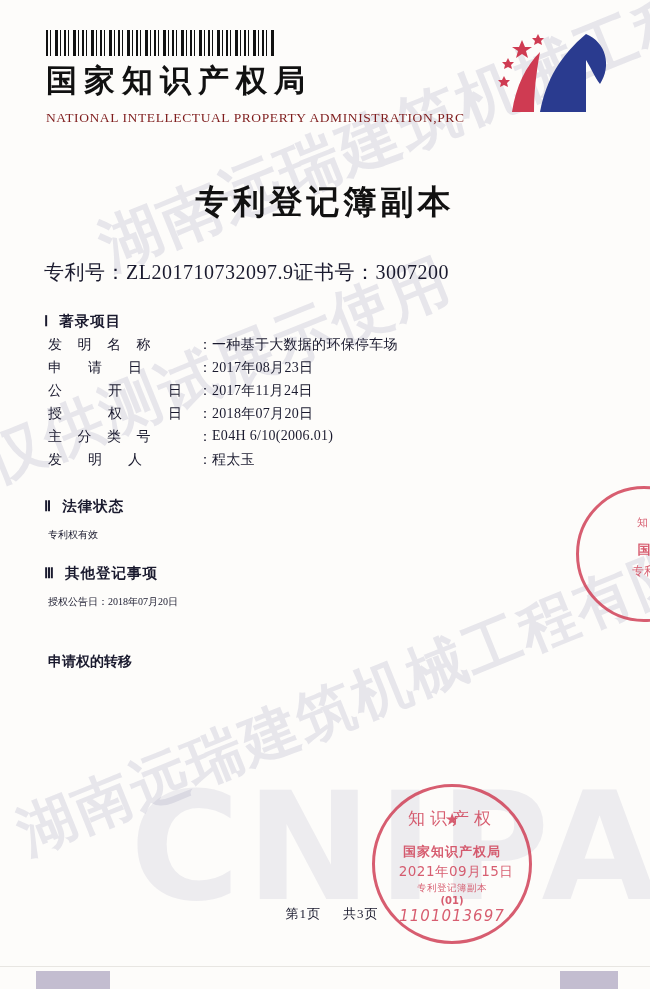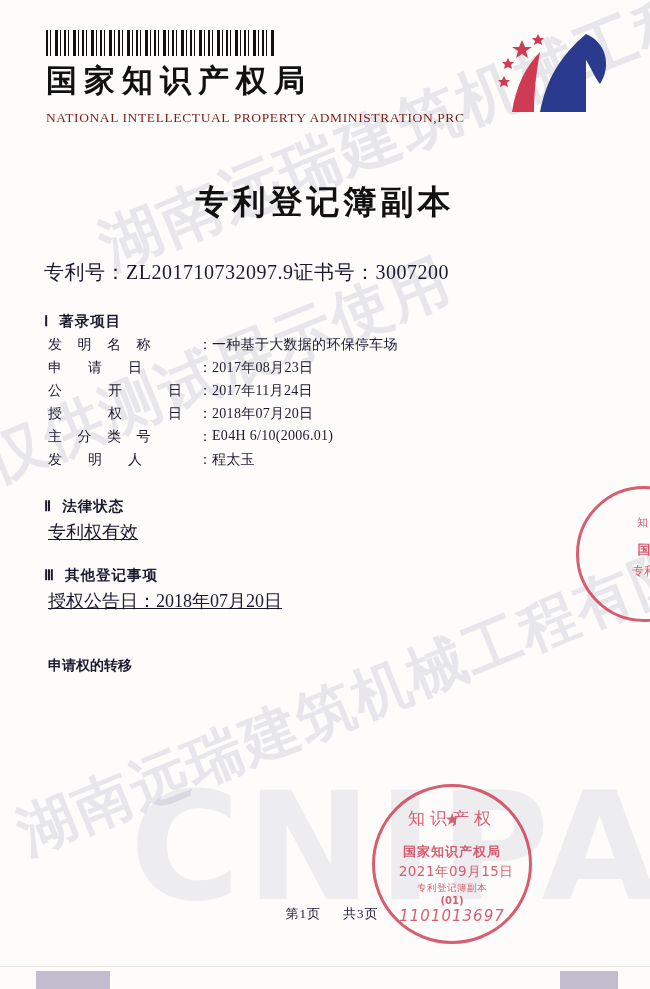--- a/index.html
+++ b/index.html
@@ -176,24 +176,23 @@
 
   .lines {
     margin-top: 18px;
     margin-left: 4px;
     font-size: 14px;
     line-height: 1.85;
   }
   .plain-line { letter-spacing: 0.3px; }
 
   .status-line {
-    margin-top: 4px;
+    margin-top: 12px;
     margin-left: 4px;
-    font-size: 18px;
-    text-decoration: underline;
+    font-size: 10px;
   }
   .sub-line {
     margin-top: 16px;
     margin-left: 4px;
     font-size: 14px;
     font-weight: bold;
   }
   .spaced-top { margin-top: 22px; }
 
   

